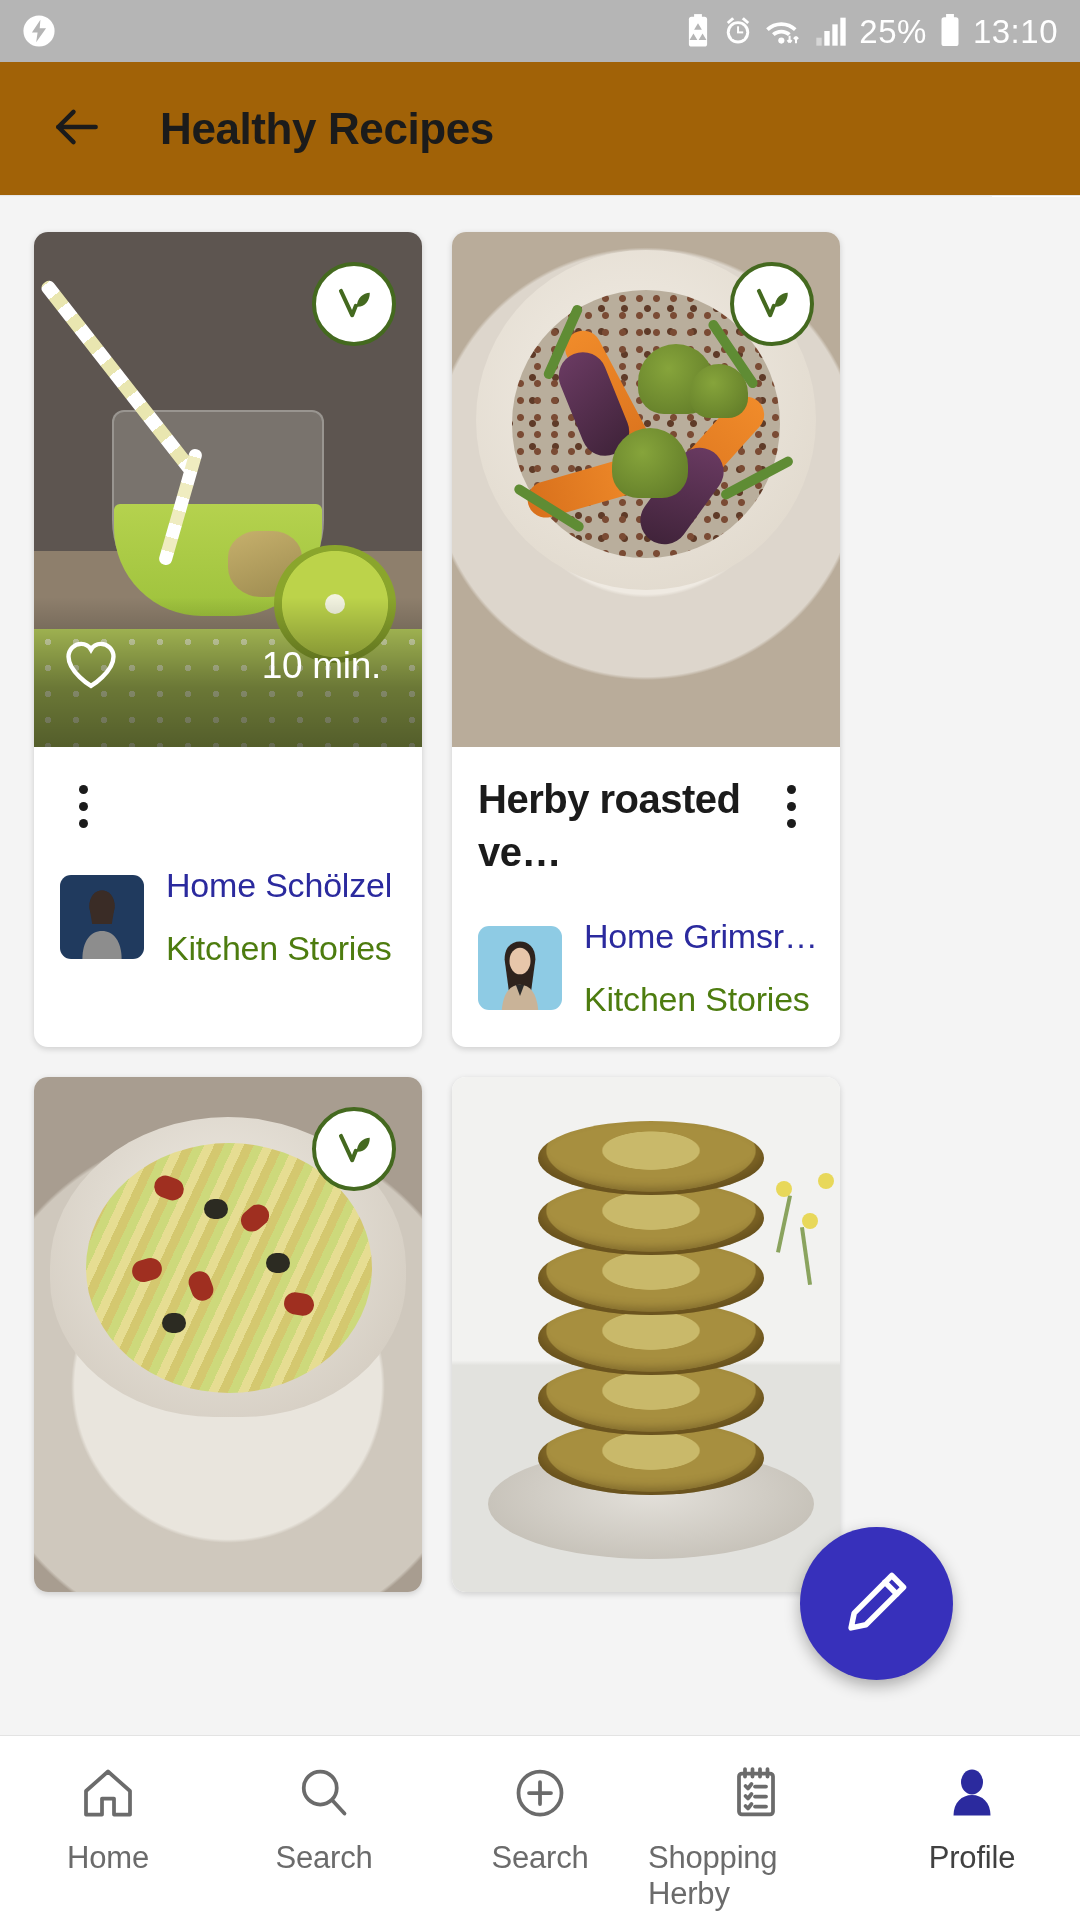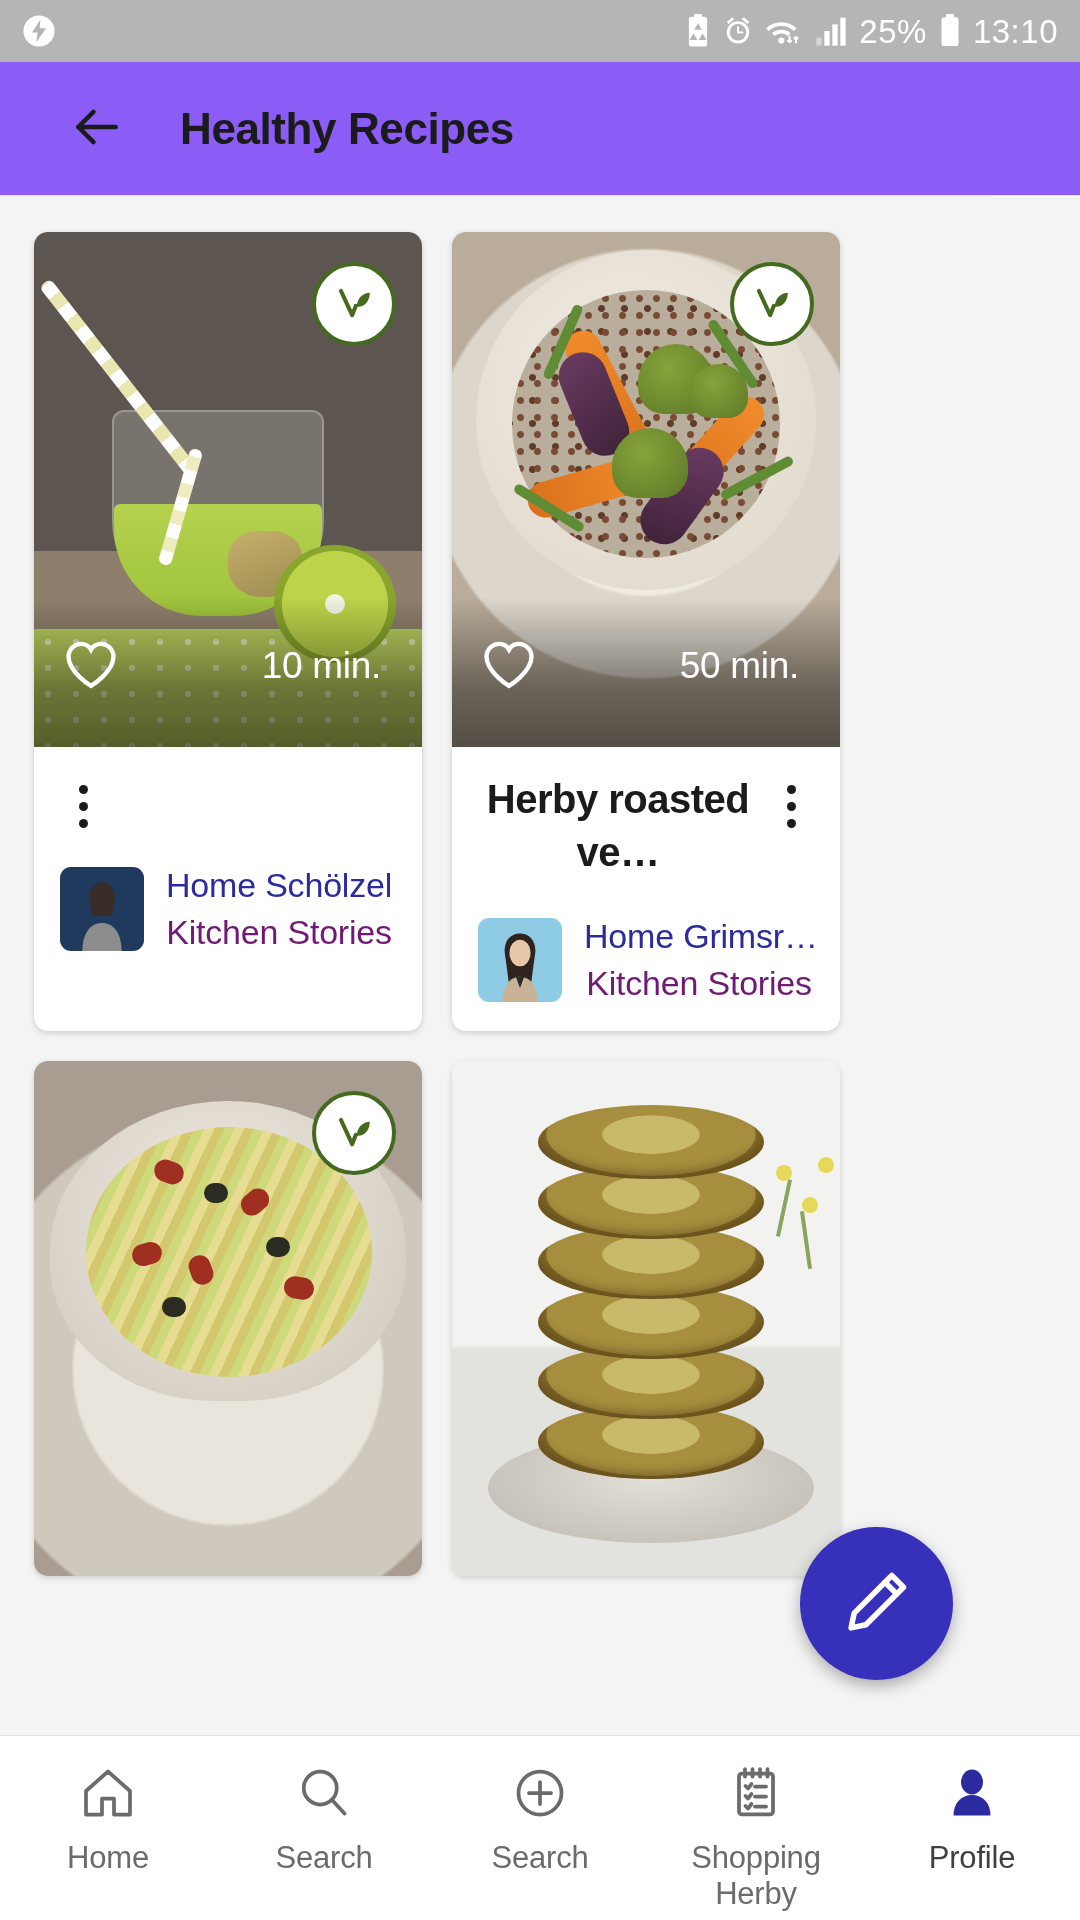--- a/index.html
+++ b/index.html
@@ -2,37 +2,37 @@
 <html><head>
 <meta charset="utf-8">
 <style>
   * { box-sizing: border-box; margin: 0; padding: 0; }
   html, body {
     width: 1080px; height: 1920px;
     background: #ffffff;
     font-family: "Liberation Sans", sans-serif;
     overflow: hidden;
   }
-  .phone { position: relative; width: 992px; height: 1920px; background: #f2f2f2; text-align: center; }
+  .phone { position: relative; width: 992px; height: 1920px; background: #f2f2f2; }
 
   
   .statusbar {
     position: absolute; top: 0; left: 0; width: 1080px; height: 62px;
     background: #b5b5b5; display: flex; align-items: center;
     padding: 0 22px; color: #ffffff;
   }
   .sb-left { display: flex; align-items: center; }
   .sb-right { margin-left: auto; display: flex; align-items: center; gap: 11px; }
   .sb-text { font-size: 33px; font-weight: 400; letter-spacing: .5px; line-height: 1; color:#fff; }
   .sb-ico { display: block; }
 
   
   .appbar {
     position: absolute; top: 62px; left: 0; width: 1080px; height: 134px;
-    background: #8b5cf6; display: flex; align-items: center; padding-left: 66px;
+    background: #a16207; display: flex; align-items: center; padding-left: 46px;
     border-bottom: 1px solid #e6e6e6;
   }
   .back-btn { width: 62px; height: 62px; display:flex; align-items:center; justify-content:center; }
   .appbar-title {
     font-size: 44px; font-weight: 700; color: #1b1b1b;
     margin-left: 52px; letter-spacing: -0.4px;
   }
 
   
   .content {
@@ -72,21 +72,21 @@
   .kebab i { width: 9px; height: 9px; border-radius: 50%; background:#1b1b1b; display:block; }
 
   .author-row { display: flex; align-items: center; margin-top: 38px; }
   .avatar { width: 84px; height: 84px; border-radius: 11px; overflow:hidden; flex:0 0 84px; position:relative; }
   .author-text { margin-left: 22px; min-width: 0; }
   .author-name {
     font-size: 34px; color: #2b2a9e; font-weight: 400; white-space: nowrap;
     overflow: hidden; letter-spacing: -0.2px;
   }
   .author-brand {
-    font-size: 34px; color: #701a75; font-weight: 400; margin-top: 8px;
+    font-size: 34px; color: #4d7c0f; font-weight: 400; margin-top: 24px;
     white-space: nowrap; overflow: hidden; letter-spacing: -0.2px;
   }
 
   
   .fab {
     position: absolute; left: 800px; top: 1527px; width: 153px; height: 153px;
     border-radius: 50%; background: #3730bb;
     box-shadow: 0 6px 16px rgba(0,0,0,0.30);
     display:flex; align-items:center; justify-content:center; z-index: 30;
   }
@@ -282,28 +282,20 @@
             <div class="vb-herb" style="left:276px;top:82px;transform:rotate(-34deg)"></div>
             <div class="vb-herb" style="left:300px;top:206px;transform:rotate(62deg)"></div>
             <div class="vb-herb" style="left:92px;top:236px;transform:rotate(-58deg)"></div>
           </div>
           <div class="veg-badge">
             <svg width="52" height="52" viewBox="0 0 28 28">
                 <path d="M7 7 L13 20 L15 15" stroke="#44691f" stroke-width="2.2" fill="none" stroke-linecap="round" stroke-linejoin="round"></path>
                 <path d="M15.5 15.5 c0-4.5 3.5-7.5 7-7.5 0 4.5-2.8 7.8-7 7.5z" fill="#44691f"></path>
               </svg>
           </div>
-          <div class="media-overlay">
-            <span>
-              <svg width="62" height="62" viewBox="0 0 24 24" fill="none" stroke="#ffffff" stroke-width="1.7">
-                  <path d="M12 20.5 C12 20.5 3.3 15.1 3.3 9.2 C3.3 6.3 5.6 4.2 8.2 4.2 C10 4.2 11.3 5.2 12 6.4 C12.7 5.2 14 4.2 15.8 4.2 C18.4 4.2 20.7 6.3 20.7 9.2 C20.7 15.1 12 20.5 12 20.5 Z"></path>
-                </svg>
-            </span>
-            <span class="time-label">50 min.</span>
-          </div>
         </div>
         <div class="card-body">
           <div class="card-title-row">
             <div class="card-title">Herby roasted ve…</div>
             <div class="kebab">
                 <i></i>
                 <i></i>
                 <i></i>
               </div>
           </div>

